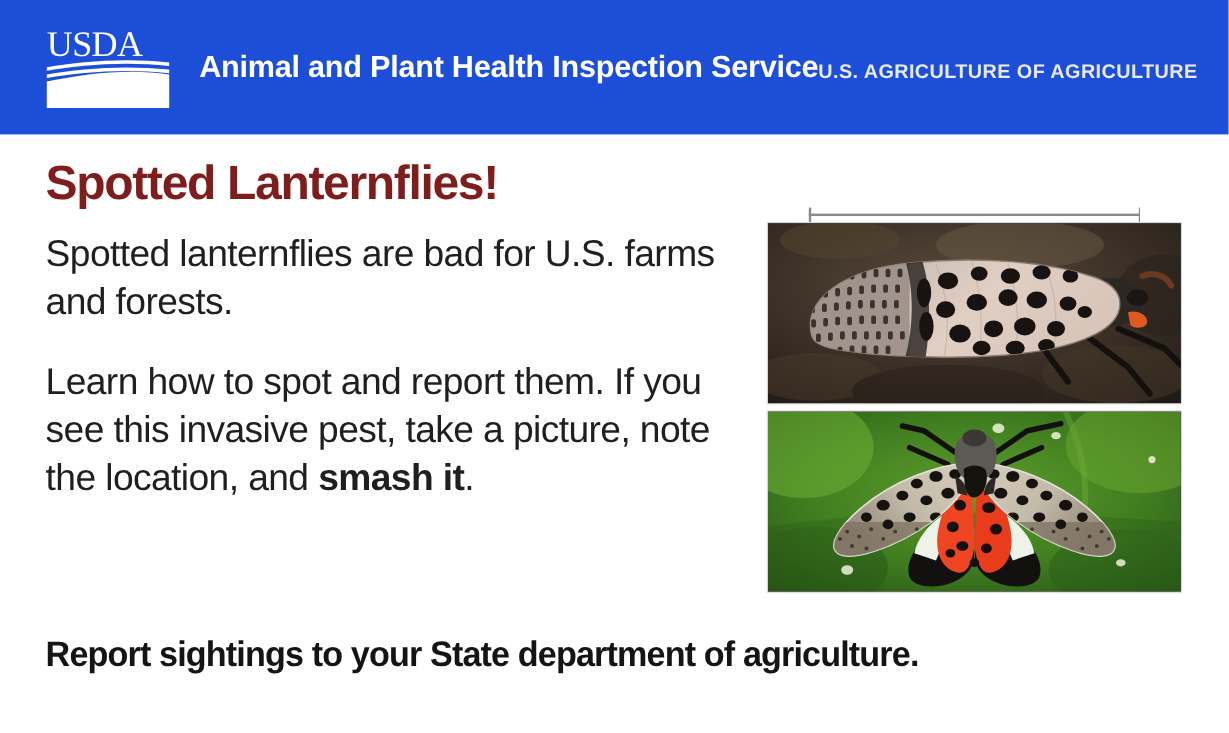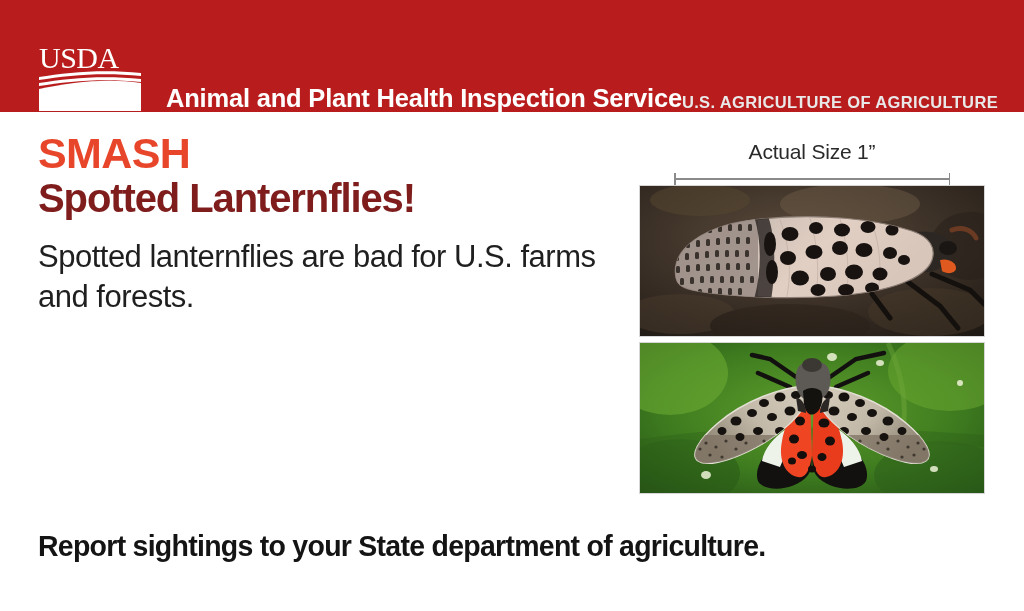--- a/index.html
+++ b/index.html
@@ -21,23 +21,23 @@
     box-sizing: border-box;
   }
 
   
   .header {
     position: absolute;
     left: 0;
     top: 0;
     width: 1024px;
     height: 112px;
-    background: #b91c1c;
+    background: #1d4ed8;
     display: flex;
-    align-items: flex-end;
+    align-items: center;
     box-sizing: border-box;
     padding-left: 38px;
   }
 
   .usda-logo {
     width: 104px;
     height: 70px;
     flex: 0 0 auto;
     margin-right: 24px;
   }
@@ -195,32 +195,31 @@
     </svg>
 
     <div class="header-text">
       <div class="agency-name">Animal and Plant Health Inspection Service</div>
       <div class="dept-name">U.S. AGRICULTURE OF AGRICULTURE</div>
     </div>
   </div>
 
   <div class="content">
 
-    <div class="headline-smash">SMASH</div>
 
     <div class="headline-main">Spotted Lanternflies!</div>
 
     <p class="body-para">Spotted lanternflies are bad for U.S. farms and forests.</p>
 
+    <p class="body-para second"><span>Learn how to spot and report them. If you see this invasive pest, take a picture, note the location, and </span><b>smash it</b><span>.</span></p>
   </div>
 
   <div class="photo-col">
 
     <div class="size-bar">
-      <div class="size-label">Actual Size 1”</div>
       <div class="size-rule">
         <div class="cap left"></div>
         <div class="line"></div>
         <div class="cap right"></div>
       </div>
     </div>
 
     <div class="photo">
       <svg viewBox="0 0 344 150" preserveAspectRatio="xMidYMid slice" aria-hidden="true">
         <defs>

